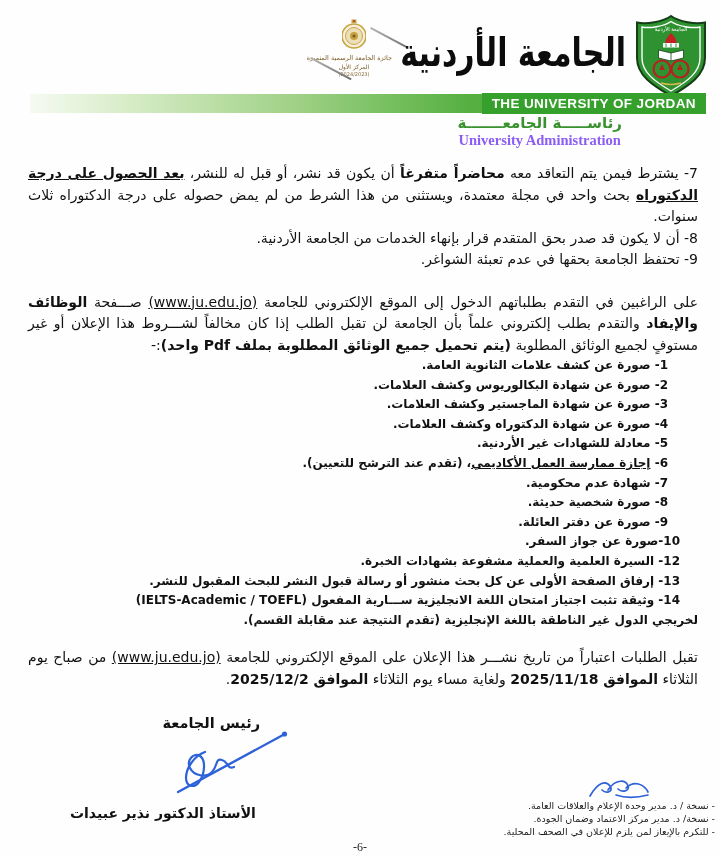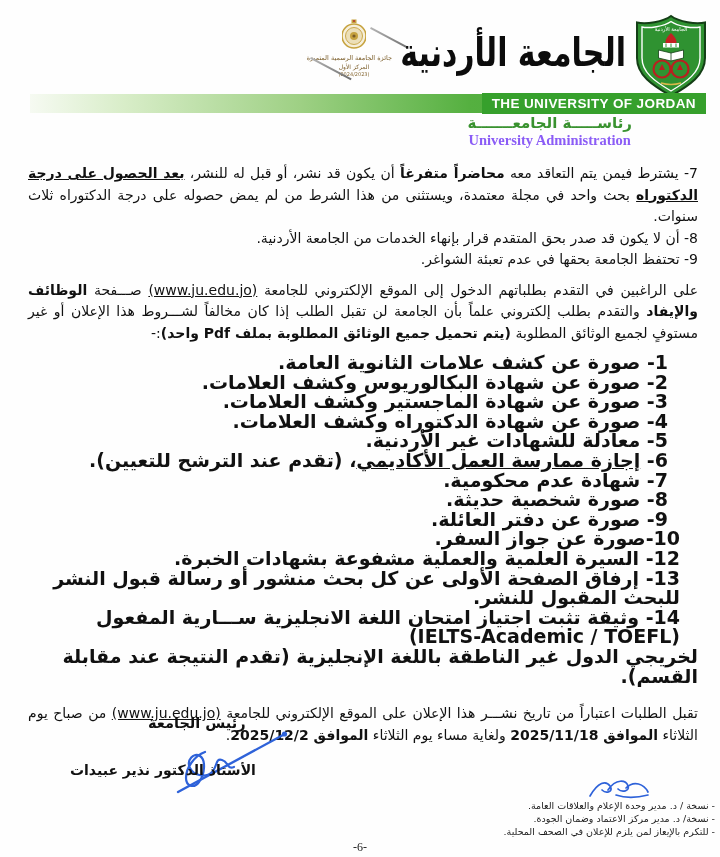--- a/index.html
+++ b/index.html
@@ -32,42 +32,42 @@
   .banner {
     position:absolute; left:30px; top:94px; width:676px; height:19px;
     background:linear-gradient(90deg,#f6faf2 0%,#d8edc8 14%,#9ed084 40%,#55b040 65%,#3ba331 100%);
   }
   .banner-text {
     position:absolute; right:0; top:-1px; height:21px; background:#36a02c;
     color:#ffffff; font-weight:bold; font-size:13.5px; letter-spacing:0.4px;
     display:flex; align-items:center; padding:0 10px; direction:ltr;
     font-family:"Liberation Sans", sans-serif;
   }
-  .dept { position:absolute; right:88px; top:114px; text-align:center; }
+  .dept { position:absolute; right:98px; top:114px; text-align:center; }
   .dept-ar { color:#39922f; font-weight:bold; font-size:15px; white-space:nowrap; }
   .dept-en { font-family:"Liberation Serif", serif; font-weight:bold; font-size:14.5px; color:#8b5cf6; direction:ltr; }
 
   
   .content { position:absolute; left:28px; right:22px; top:163px; direction:rtl; }
   p.cond { font-size:14px; line-height:21.5px; text-align:justify; }
-  .para { margin-top:9px; }
+  .para { margin-top:21px; }
   .b { font-weight:bold; }
   .u { text-decoration:underline; }
   .ltr { direction:ltr; unicode-bidi:embed; }
 
-  .doclist { margin-top:9px; font-weight:bold; font-size:19px; }
+  .doclist { font-weight:bold; font-size:12px; }
   .doc { line-height:19.6px; text-align:right; padding-right:30px; }
   .doc.tight { padding-right:18px; }
   .doc.wrap2 { padding-right:0; }
   .closing { margin-top:17px; }
 
   
-  .sig-title { position:absolute; left:148px; top:715px; width:112px; text-align:left; font-weight:bold; font-size:14.5px; }
+  .sig-title { position:absolute; left:148px; top:715px; width:112px; text-align:right; font-weight:bold; font-size:14.5px; }
   .sig-svg { position:absolute; left:82px; top:726px; width:215px; height:74px; }
-  .sig-name { position:absolute; left:70px; top:762px; font-weight:bold; font-size:14px; white-space:nowrap; }
+  .sig-name { position:absolute; left:70px; top:805px; font-weight:bold; font-size:14px; white-space:nowrap; }
 
   .note-scribble { position:absolute; left:588px; top:778px; width:64px; height:24px; }
   .notes { position:absolute; right:5px; top:799px; text-align:right; font-size:9.5px; line-height:13px; color:#1c1c1c; }
   .pagenum { position:absolute; left:0; right:0; bottom:2px; text-align:center; font-family:"Liberation Serif", serif; font-size:12px; color:#222; direction:ltr; }
 </style>
 </head>
 <body>
 
 <div class="page">
 

